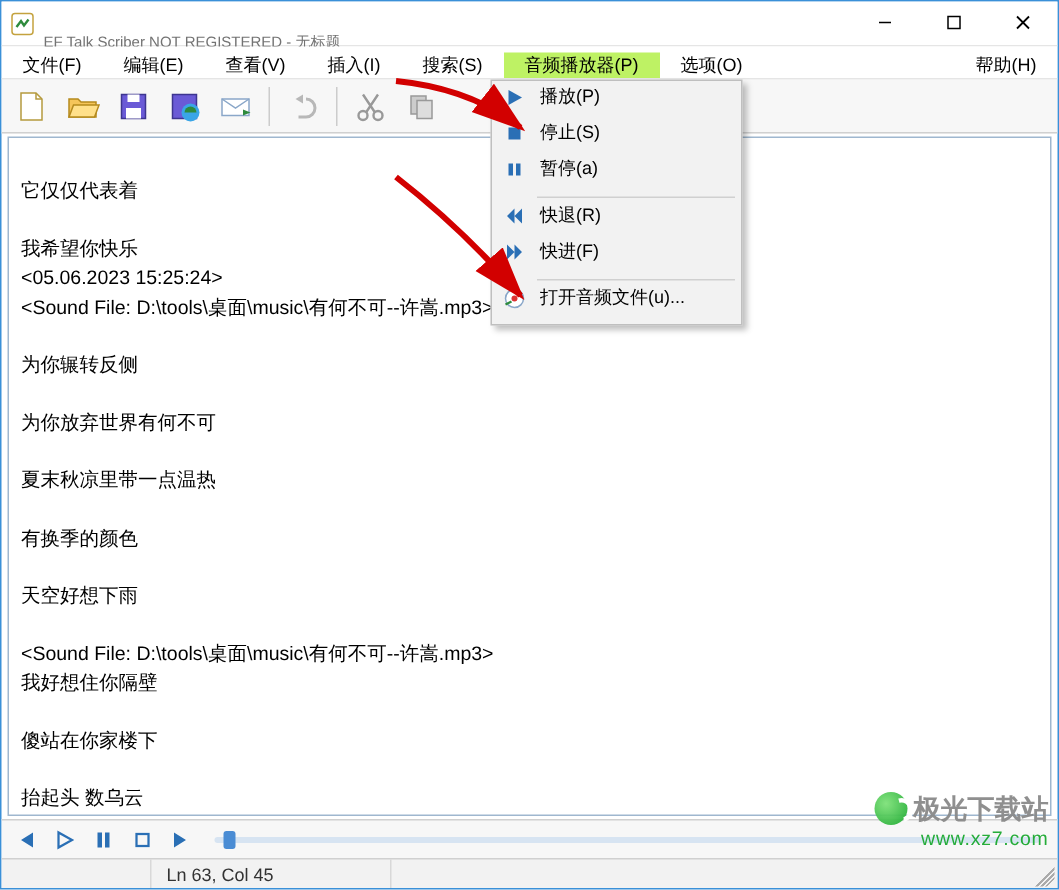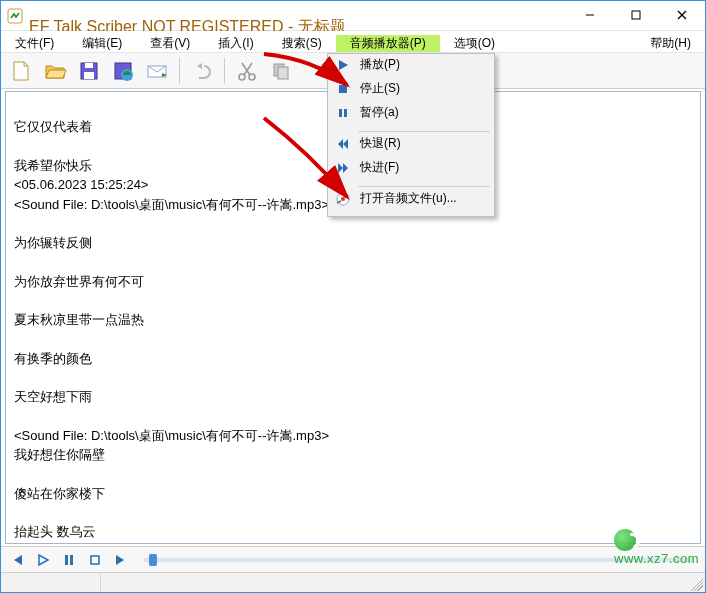--- a/index.html
+++ b/index.html
@@ -19,21 +19,21 @@
     background: #fff;
     display: flex;
     align-items: center;
     padding-left: 6px;
     border-bottom: 1px solid #e5e5e5;
   }
   .title-icon {
     width: 16px; height: 16px; margin-right: 6px;
     display: inline-flex; align-items: center; justify-content: center;
   }
-  .title-text { flex: 1; color: #a16207; font-size: 16px; margin-top: 24px; }
+  .title-text { flex: 1; color: #737373; font-size: 10px; margin-top: 24px; }
   .win-btns { display: flex; height: 100%; }
   .win-btn {
     width: 46px; height: 28px;
     display: flex; align-items: center; justify-content: center;
     color: #333;
   }
   
   .menubar {
     height: 22px;
     display: flex;
@@ -396,22 +396,24 @@
         <path d="M11 2v10M2 2v10l8-5z" fill="#2a6fb5"></path>
       </svg>
   </div>
   <div class="progress-track">
     <div class="progress-thumb"></div>
   </div>
 </div>
 
 <div class="statusbar">
   <div class="status-cell" style="width:100px"></div>
+  <div class="status-cell" style="width:160px">Ln 63, Col 45</div>
   <div class="status-spacer"></div>
   <div class="status-grip"></div>
 </div>
 
 <div class="watermark">
   <div class="wm-top">
     <span class="wm-c"></span>
+    <span>极光下载站</span>
   </div>
   <div class="wm-sub">www.xz7.com</div>
 </div>
 
 </body></html>

